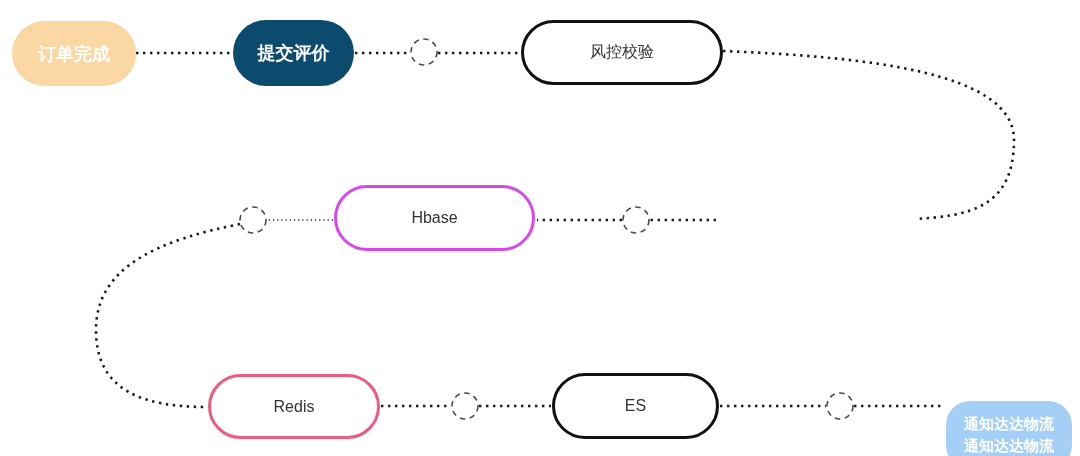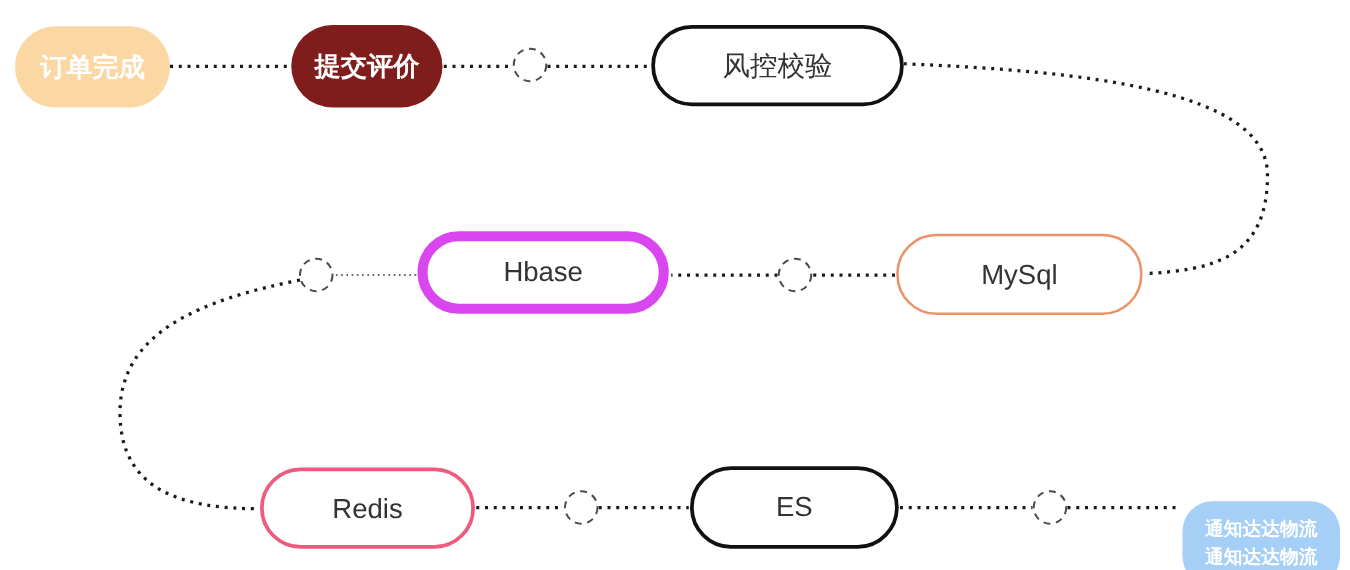--- a/index.html
+++ b/index.html
@@ -16,27 +16,27 @@
   .node {
     position: absolute;
     box-sizing: border-box;
     display: flex;
     align-items: center;
     justify-content: center;
     text-align: center;
     background: #ffffff;
     white-space: nowrap;
   }
-  .filled { color: #ffffff; font-weight: bold; font-size: 21px; }
-  .outlined { color: #333333; font-weight: normal; font-size: 22px; }
+  .filled { color: #ffffff; font-weight: bold; font-size: 18px; }
+  .outlined { color: #333333; font-weight: normal; font-size: 16px; }
 
   #n-order   { left: 12px;  top: 21px;  width: 124px; height: 65px; background: #FAD7A3; border-radius: 33px; }
-  #n-submit  { left: 233px; top: 20px;  width: 121px; height: 66px; background: #7f1d1d; border-radius: 33px; }
+  #n-submit  { left: 233px; top: 20px;  width: 121px; height: 66px; background: #0c4a6e; border-radius: 33px; }
   #n-risk    { left: 521px; top: 20px;  width: 202px; height: 65px; border: 3px solid #111111; border-radius: 33px; }
-  #n-hbase   { left: 334px; top: 185px; width: 201px; height: 66px; border: 8px solid #d946ef; border-radius: 33px; }
+  #n-hbase   { left: 334px; top: 185px; width: 201px; height: 66px; border: 3px solid #d946ef; border-radius: 33px; }
   #n-mysql   { left: 717px; top: 187px; width: 197px; height: 65px; border: 2px solid #EC9168; border-radius: 32px; }
   #n-redis   { left: 208px; top: 374px; width: 172px; height: 65px; border: 3px solid #EE5B7E; border-radius: 33px; }
   #n-es      { left: 552px; top: 373px; width: 167px; height: 66px; border: 3px solid #111111; border-radius: 33px; }
   #n-notify  { left: 946px; top: 373px; width: 126px; height: 68px; background: #A5CFF7; border-radius: 24px;
                font-size: 15px; font-weight: bold; line-height: 1.45; white-space: normal; margin-top: 28px; }
   #n-notify .line { display: block; }
 
   .dotline  { stroke: #1a1a1a; stroke-width: 2.6; fill: none; stroke-dasharray: 2.4 4.6; stroke-linecap: butt; }
   .fineline { stroke: #333333; stroke-width: 1.3; fill: none; stroke-dasharray: 1.3 2.9; stroke-linecap: butt; }
   .junction { fill: #ffffff; stroke: #4a4a4a; stroke-width: 1.6; stroke-dasharray: 5.5 4.5; }
@@ -73,21 +73,20 @@
   </svg>
 
   <div id="n-order" class="node filled">订单完成</div>
 
   <div id="n-submit" class="node filled">提交评价</div>
 
   <div id="n-risk" class="node outlined">风控校验</div>
 
   <div id="n-hbase" class="node outlined">Hbase</div>
 
-  <div id="n-mysql" class="node outlined">MySql</div>
 
   <div id="n-es" class="node outlined">ES</div>
 
   <div id="n-redis" class="node outlined">Redis</div>
 
   <div id="n-notify" class="node filled">
     <div>
       <span class="line">通知达达物流</span>
       <span class="line">通知达达物流</span>
     </div>

